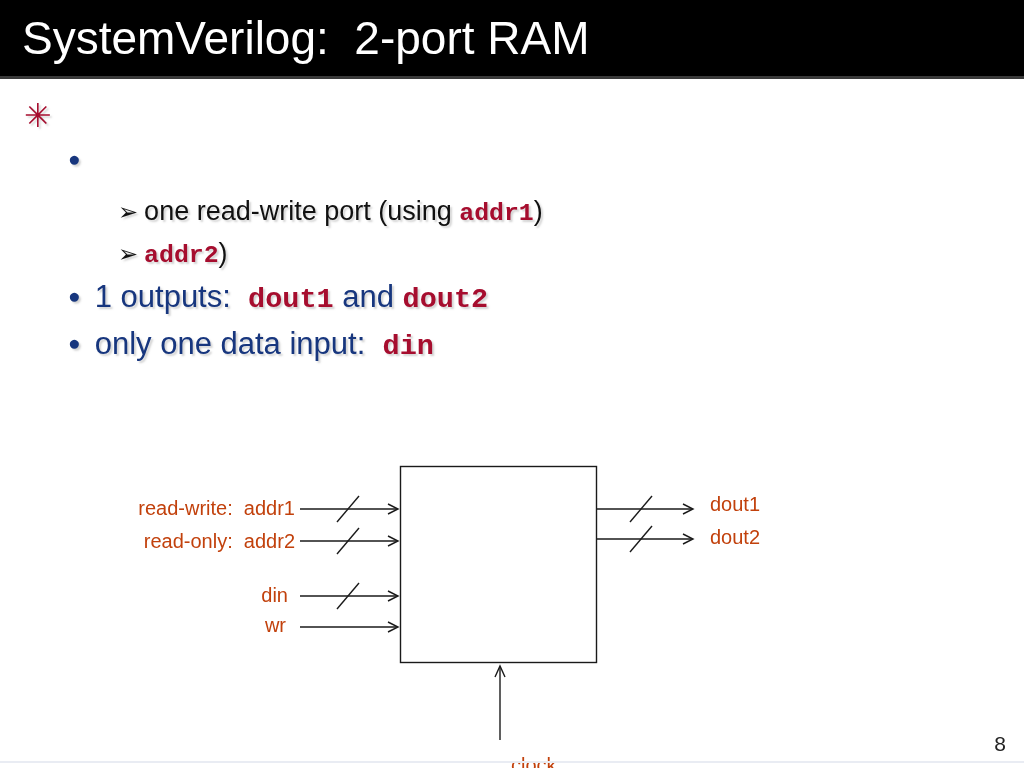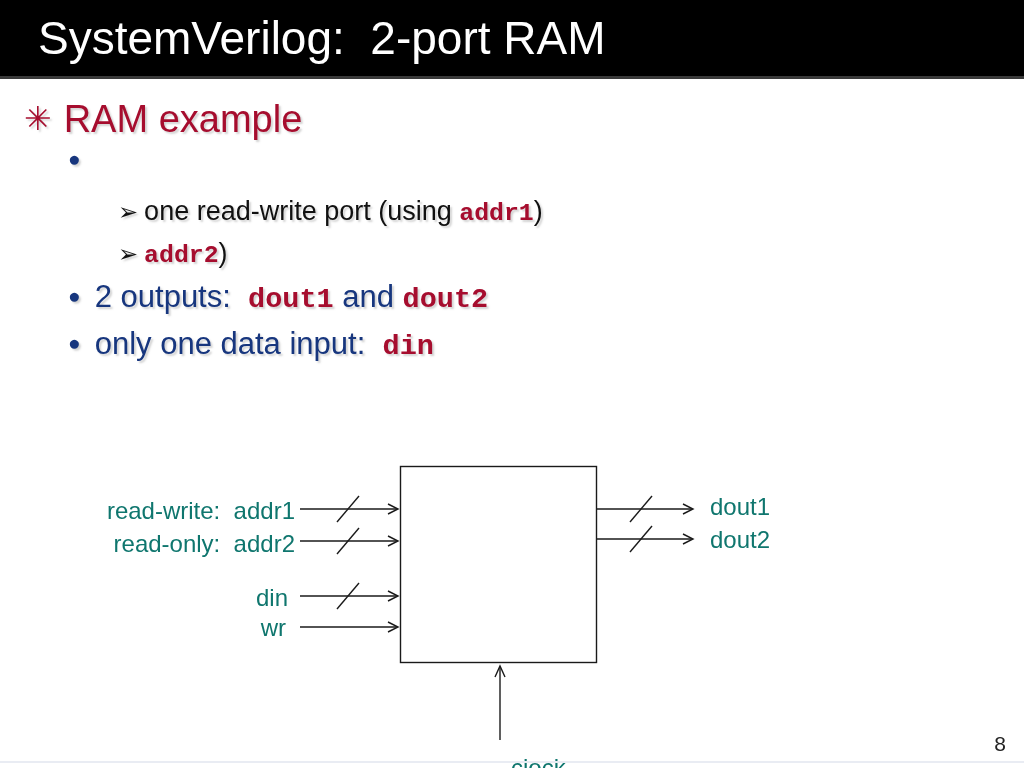--- a/index.html
+++ b/index.html
@@ -2,57 +2,56 @@
 <html><head>
 <meta charset="utf-8">
 <style>
   html,body{margin:0;padding:0;width:1024px;height:768px;background:#ffffff;overflow:hidden;
     font-family:"Liberation Sans",sans-serif;}
   .slide{position:absolute;inset:0;width:1024px;height:768px;background:#ffffff;}
 
   
   .titlebar{position:absolute;left:0;top:0;width:1024px;height:76px;background:#000000;
     border-bottom:3px solid #3a3a3a;display:flex;align-items:center;}
-  .titlebar .title{color:#ffffff;font-size:46px;padding-left:38px;letter-spacing:0px;
+  .titlebar .title{color:#ffffff;font-size:46px;padding-left:22px;letter-spacing:0px;
     white-space:pre;font-weight:400;}
 
   
   .line{position:absolute;display:flex;align-items:baseline;white-space:pre;
     text-shadow:2px 2px 2px rgba(130,130,130,0.35);}
   .l1{left:24px;top:98px;font-size:38px;color:#a60d2e;}
   .l1 .bullet{font-size:33px;margin-right:12px;position:relative;top:-2px;}
   .l2{font-size:31px;color:#17367e;}
   .l2 .bullet{font-size:21px;margin-right:14px;position:relative;top:-4px;}
   .l3{left:118px;font-size:27px;color:#111111;}
   .l3 .bullet{font-size:24px;margin-right:6px;color:#111;}
   .seg{white-space:pre;}
   .code{font-family:"Liberation Mono","DejaVu Sans Mono",monospace;font-weight:bold;
     color:#a60d2e;font-size:0.92em;}
 
   
-  .dlabel{position:absolute;font-size:24px;color:#0f766e;white-space:pre;}
+  .dlabel{position:absolute;font-size:20px;color:#c2410c;white-space:pre;}
   .r{text-align:right;}
   .boxlabel{position:absolute;left:401px;top:533px;width:196px;text-align:center;
     font-size:26px;color:#111;line-height:31px;}
   .pagenum{position:absolute;right:18px;top:732px;font-size:21px;color:#222;}
   .bottomrule{position:absolute;left:0;top:761px;width:1024px;height:2px;background:#e9ecf3;}
   svg{position:absolute;left:0;top:0;}
 </style>
 </head>
 <body>
 
 <div class="slide">
 
   <div class="titlebar">
     <div class="title">SystemVerilog:  2-port RAM</div>
   </div>
 
   <div class="line l1">
     <span class="bullet">✳</span>
-    <span class="seg">RAM example</span>
   </div>
 
   <div class="line l2" style="left:68px;top:151px;">
     <span class="bullet">●</span>
   </div>
 
   <div class="line l3" style="top:196px;">
     <span class="bullet">➢</span>
     <span class="seg">one read-write port (using </span>
     <span class="seg code">addr1</span>
@@ -60,21 +59,21 @@
   </div>
 
   <div class="line l3" style="top:238px;">
     <span class="bullet">➢</span>
     <span class="seg code">addr2</span>
     <span class="seg">)</span>
   </div>
 
   <div class="line l2" style="left:68px;top:279px;">
     <span class="bullet">●</span>
-    <span class="seg">2 outputs:  </span>
+    <span class="seg">1 outputs:  </span>
     <span class="seg code">dout1</span>
     <span class="seg"> and </span>
     <span class="seg code">dout2</span>
   </div>
 
   <div class="line l2" style="left:68px;top:326px;">
     <span class="bullet">●</span>
     <span class="seg">only one data input:  </span>
     <span class="seg code">din</span>
   </div>

